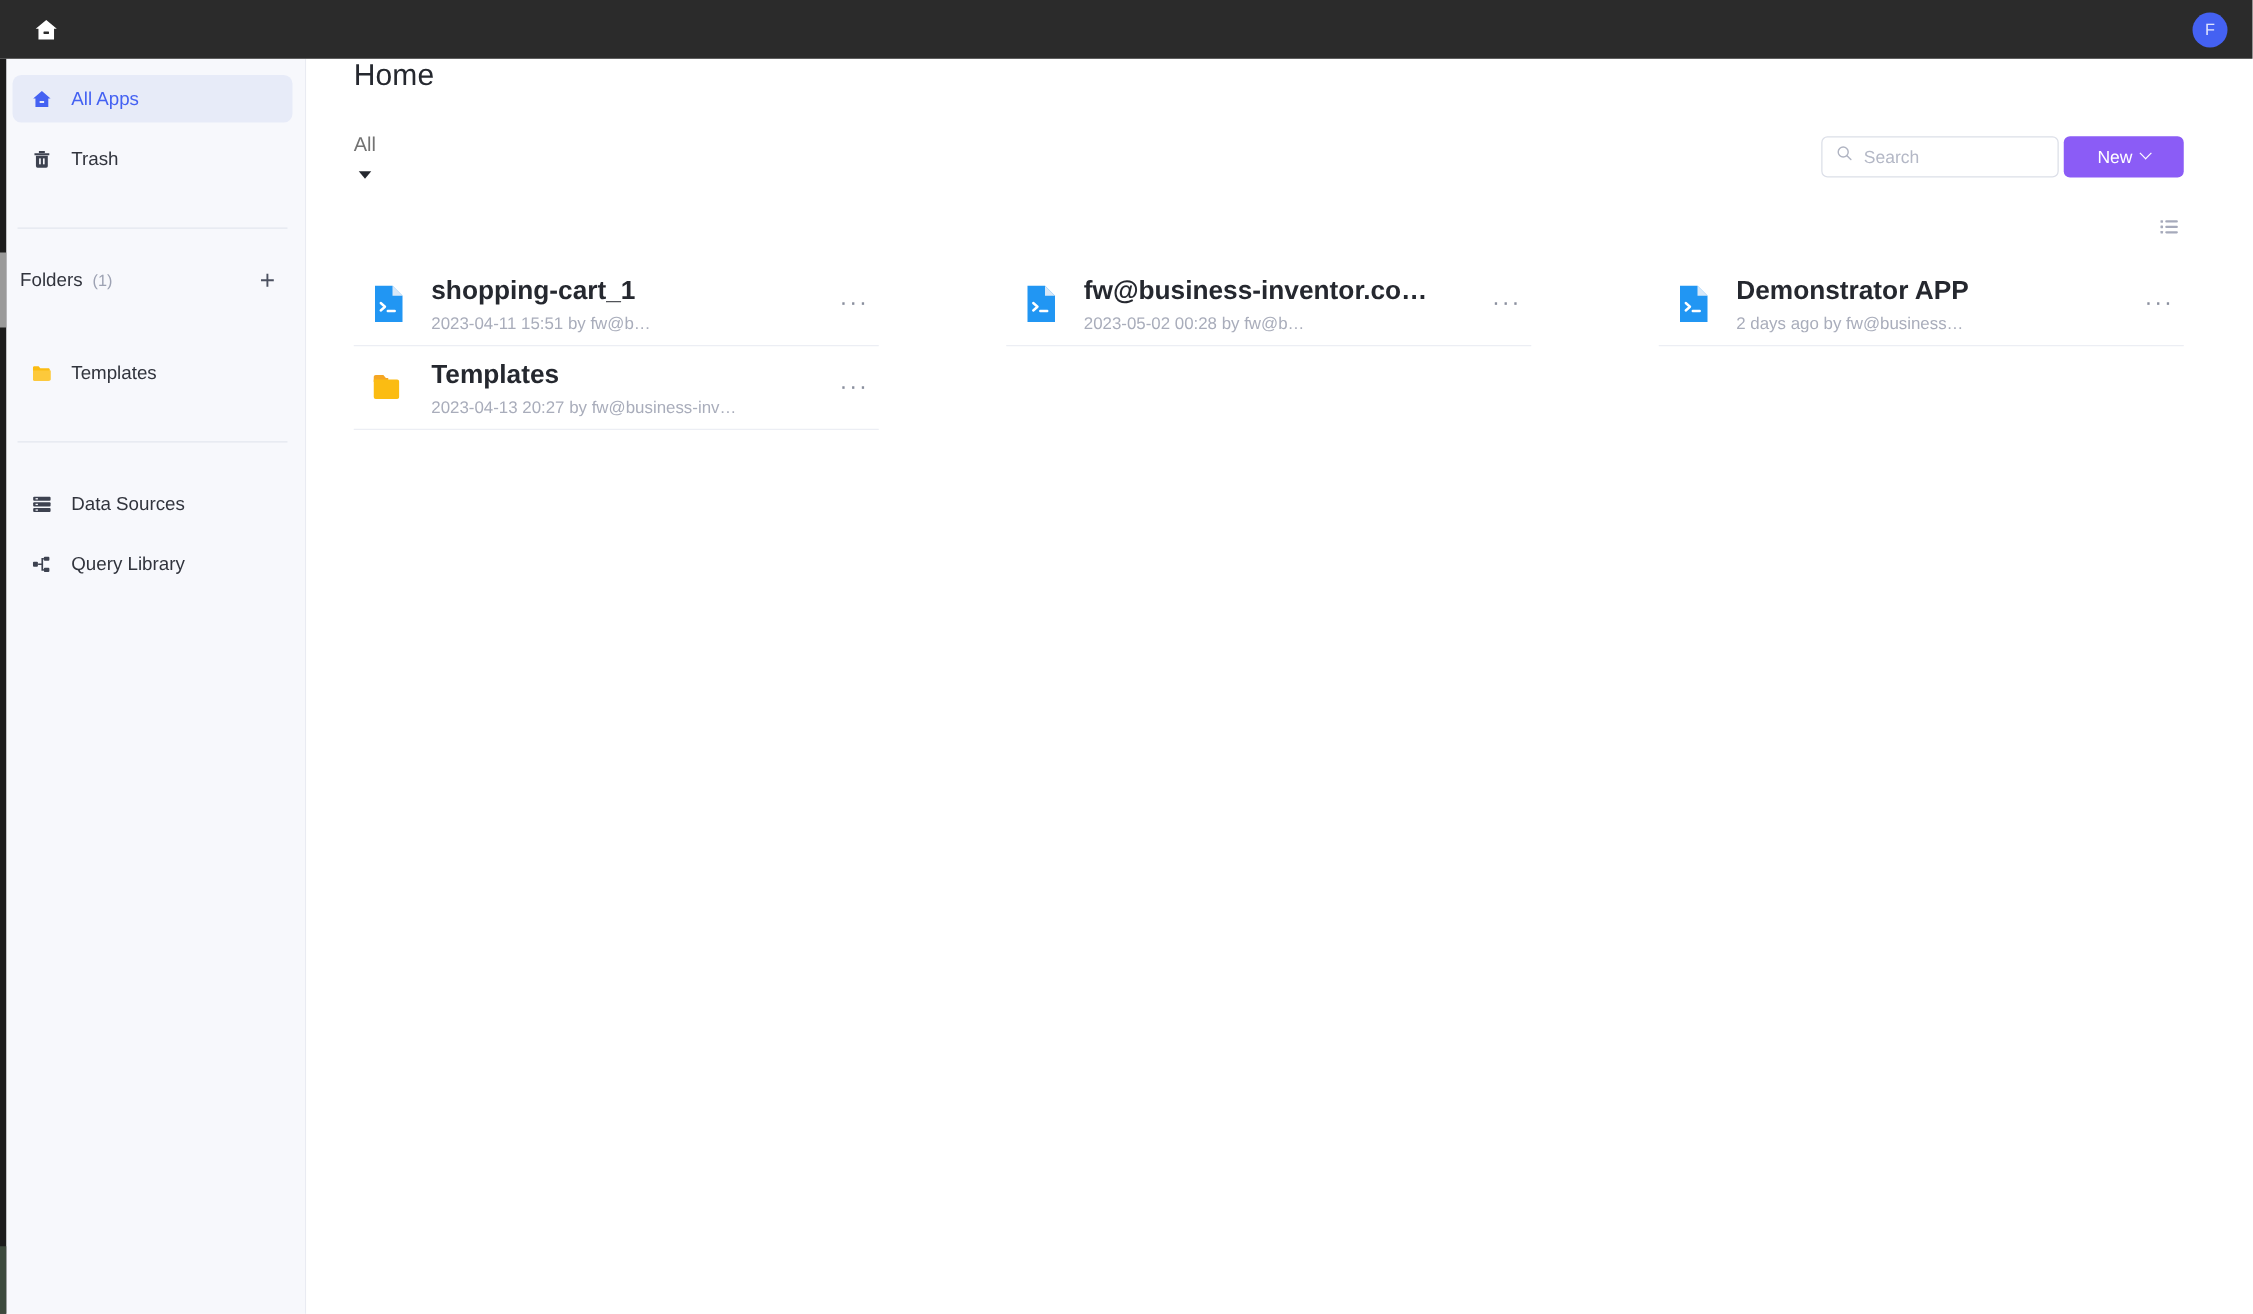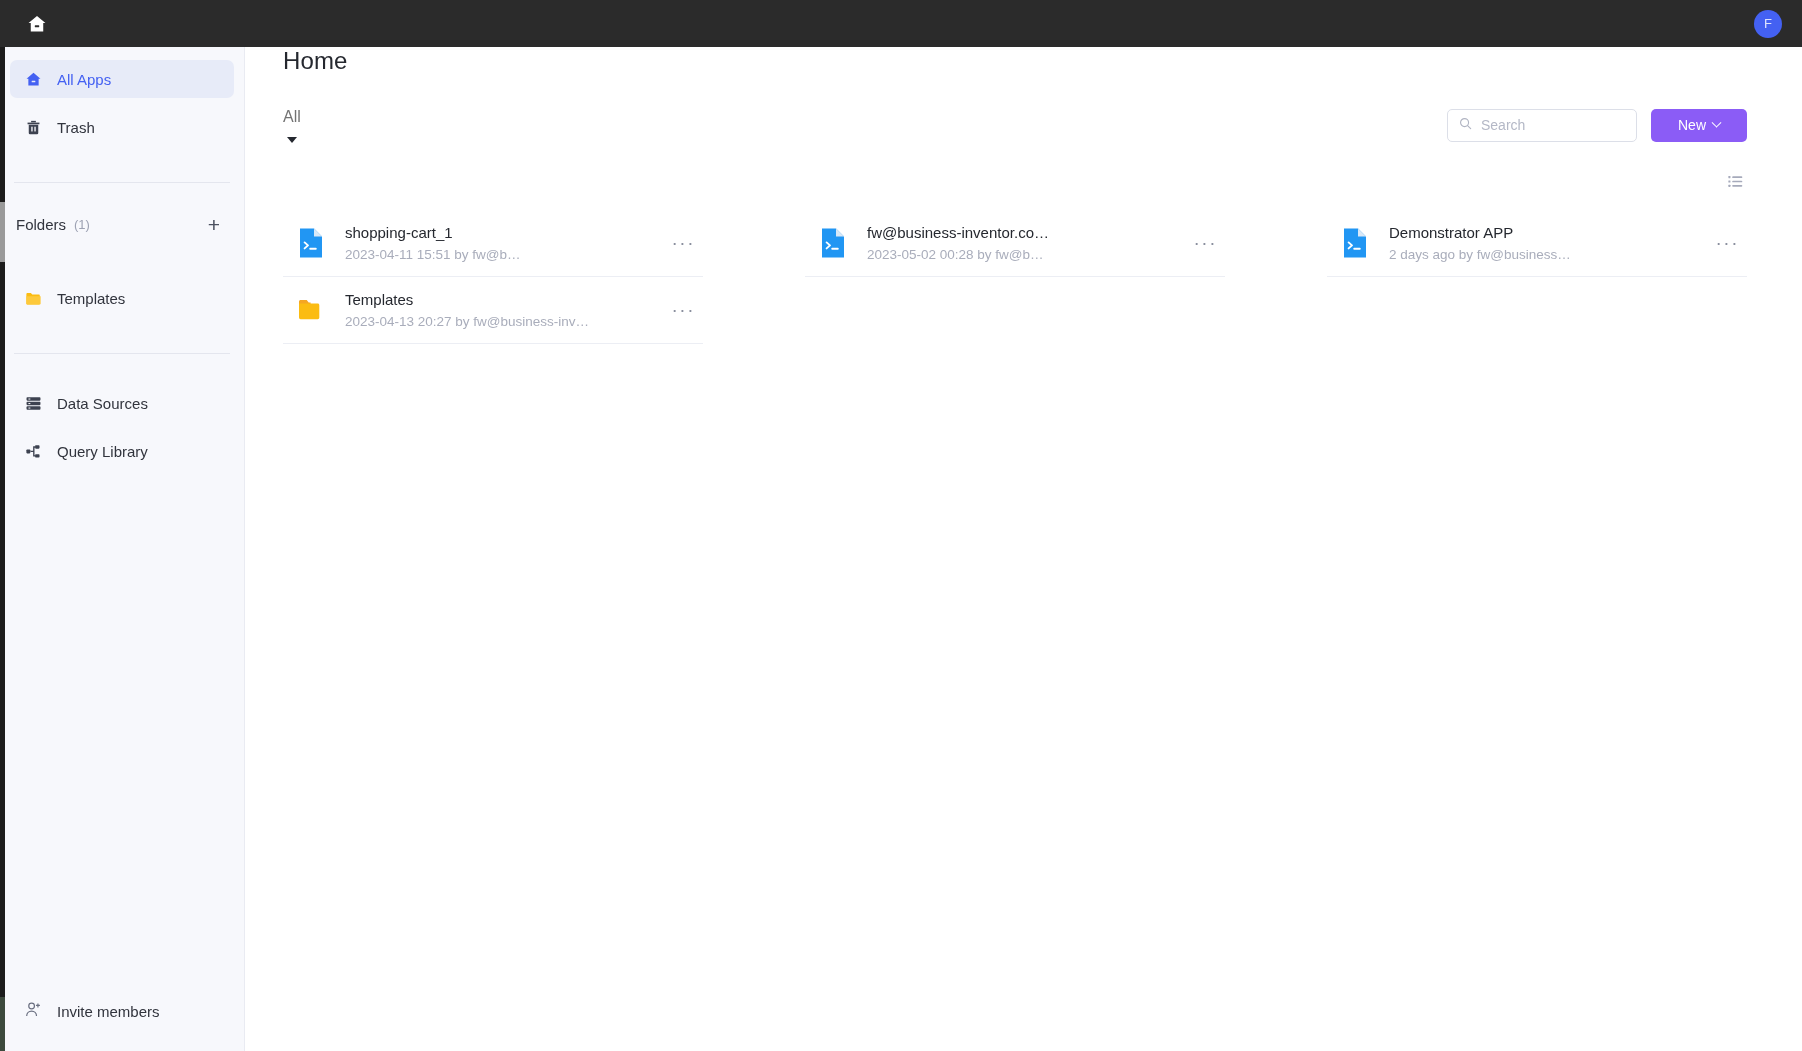--- a/index.html
+++ b/index.html
@@ -170,21 +170,21 @@
     width: 0; height: 0;
     border-left: 5px solid transparent;
     border-right: 5px solid transparent;
     border-top: 6px solid #25282f;
     margin-top: 2px;
   }
   .toolbar-right {
     margin-left: auto;
     display: flex;
     align-items: center;
-    gap: 14px;
+    gap: 4px;
   }
   .search-box {
     width: 190px;
     height: 33px;
     border: 1px solid #dcdfe8;
     border-radius: 5px;
     display: flex;
     align-items: center;
     padding: 0 10px;
     gap: 8px;
@@ -249,26 +249,27 @@
     cursor: pointer;
   }
   .card-icon {
     width: 28px; height: 34px;
     flex: 0 0 28px;
     display: flex; align-items: center; justify-content: center;
     margin-right: 20px;
   }
   .card-text { overflow: hidden; }
   .card-name {
-    font-size: 15px;
+    font-size: 21px;
     color: #25282f;
     white-space: nowrap;
     overflow: hidden;
     text-overflow: ellipsis;
     margin-bottom: 6px;
+    font-weight: bold;
   }
   .card-meta {
     font-size: 13.5px;
     color: #a9adbb;
     white-space: nowrap;
     overflow: hidden;
     text-overflow: ellipsis;
   }
   .card-more {
     margin-left: auto;
@@ -375,30 +376,20 @@
           <rect x="14" y="15.4" width="5.6" height="4.2" rx="1" fill="#3d4250"></rect>
           <path d="M8.2 11.9h4.2M12.4 11.9V6.3h1.6M12.4 11.9v5.6h1.6" stroke="#3d4250" stroke-width="1.7" fill="none"></path>
         </svg>
       </span>
       <span>Query Library</span>
     </div>
 
 
   </div>
 
-  <div class="invite">
-    <span class="ic">
-      <svg width="19" height="19" viewBox="0 0 24 24" aria-hidden="true">
-        <circle cx="9.6" cy="7.6" r="3.6" stroke="#6a6f80" stroke-width="1.5" fill="none"></circle>
-        <path d="M3.4 20.2c0-3.6 2.8-6.2 6.2-6.2s6.2 2.6 6.2 6.2" stroke="#6a6f80" stroke-width="1.5" fill="none"></path>
-        <path d="M17.6 4.4v5M15.1 6.9h5" stroke="#6a6f80" stroke-width="1.5" fill="none"></path>
-      </svg>
-    </span>
-    <span>Invite members</span>
-  </div>
 
 </div>
 
 <div class="main">
 
   <div class="page-title">Home</div>
 
   <div class="toolbar">
     <div class="filter-select">
       <span>All</span>

